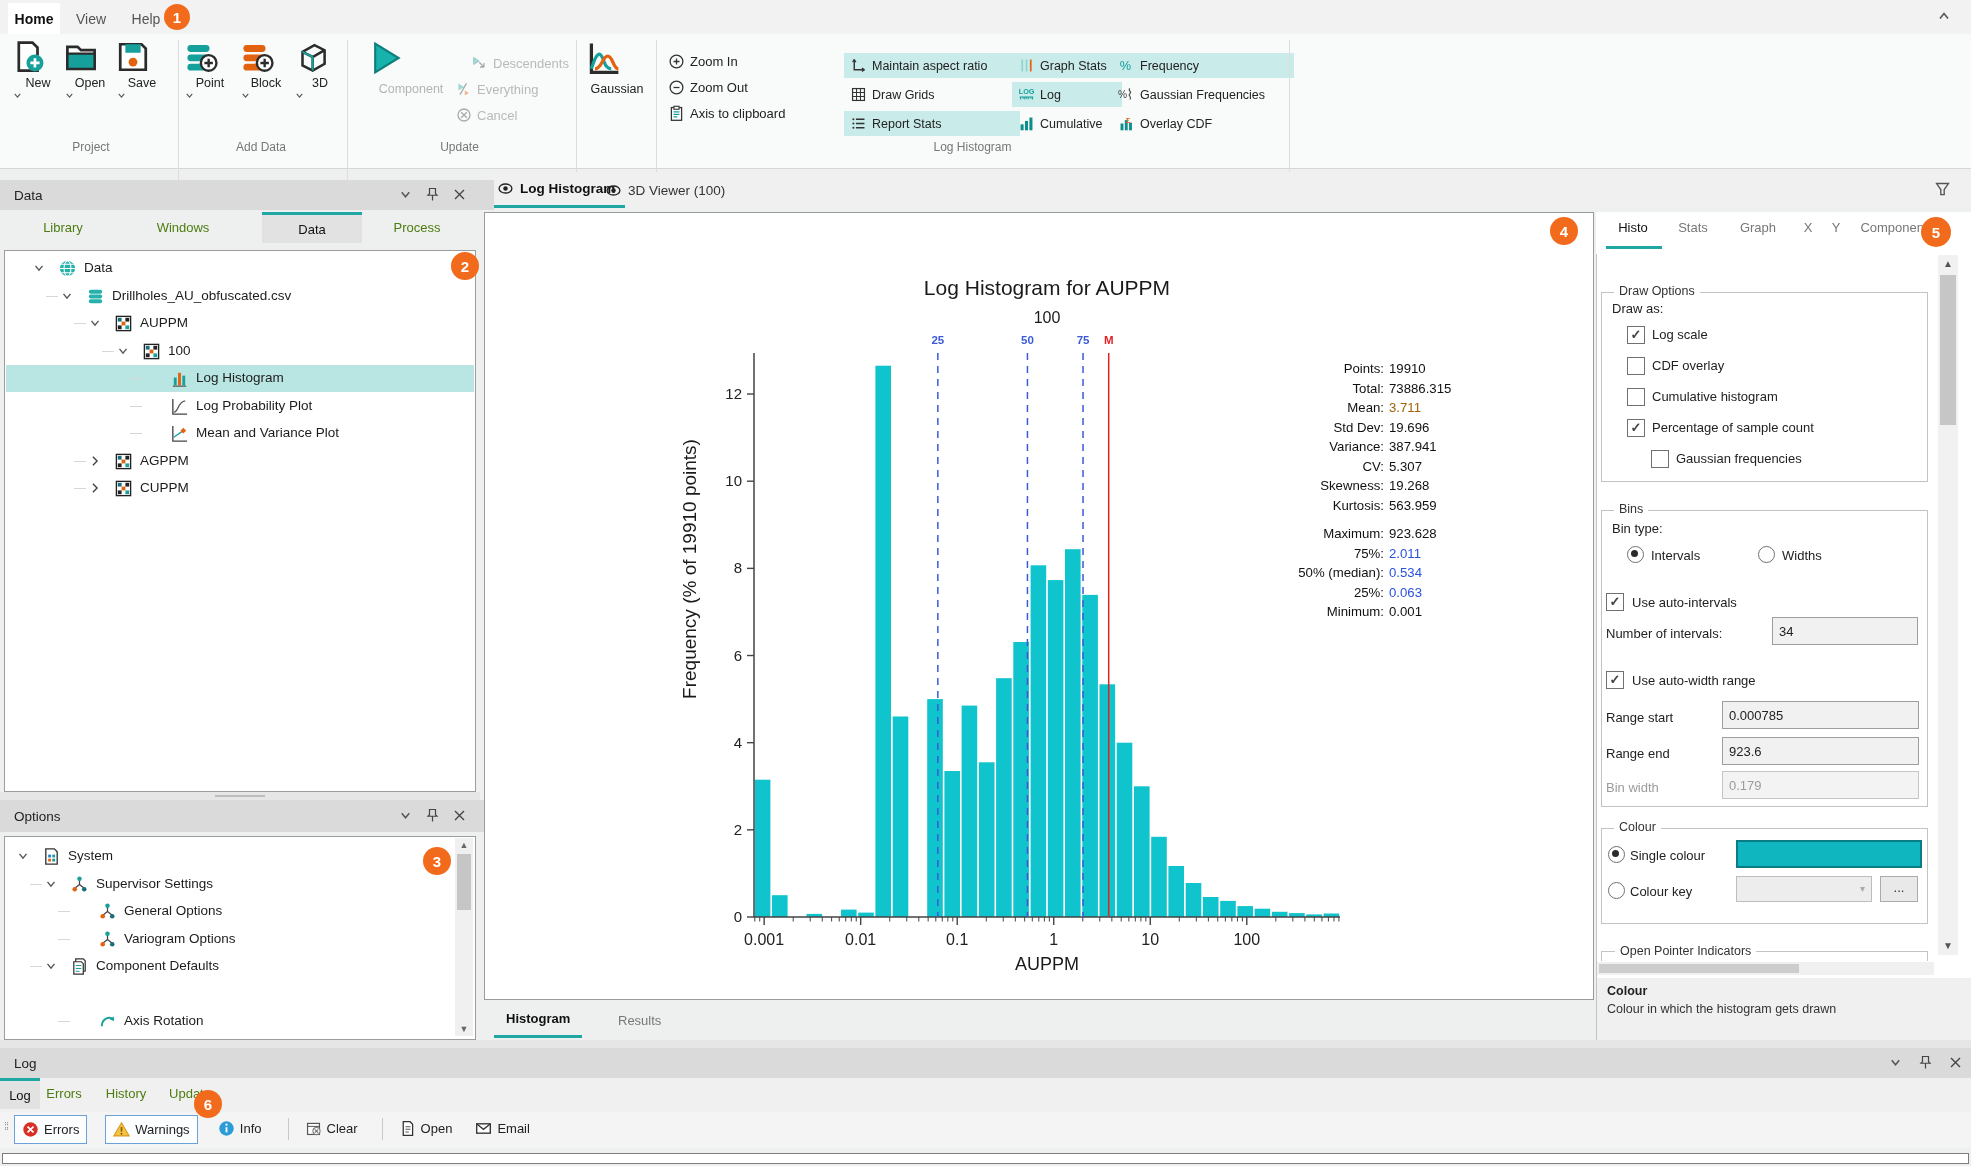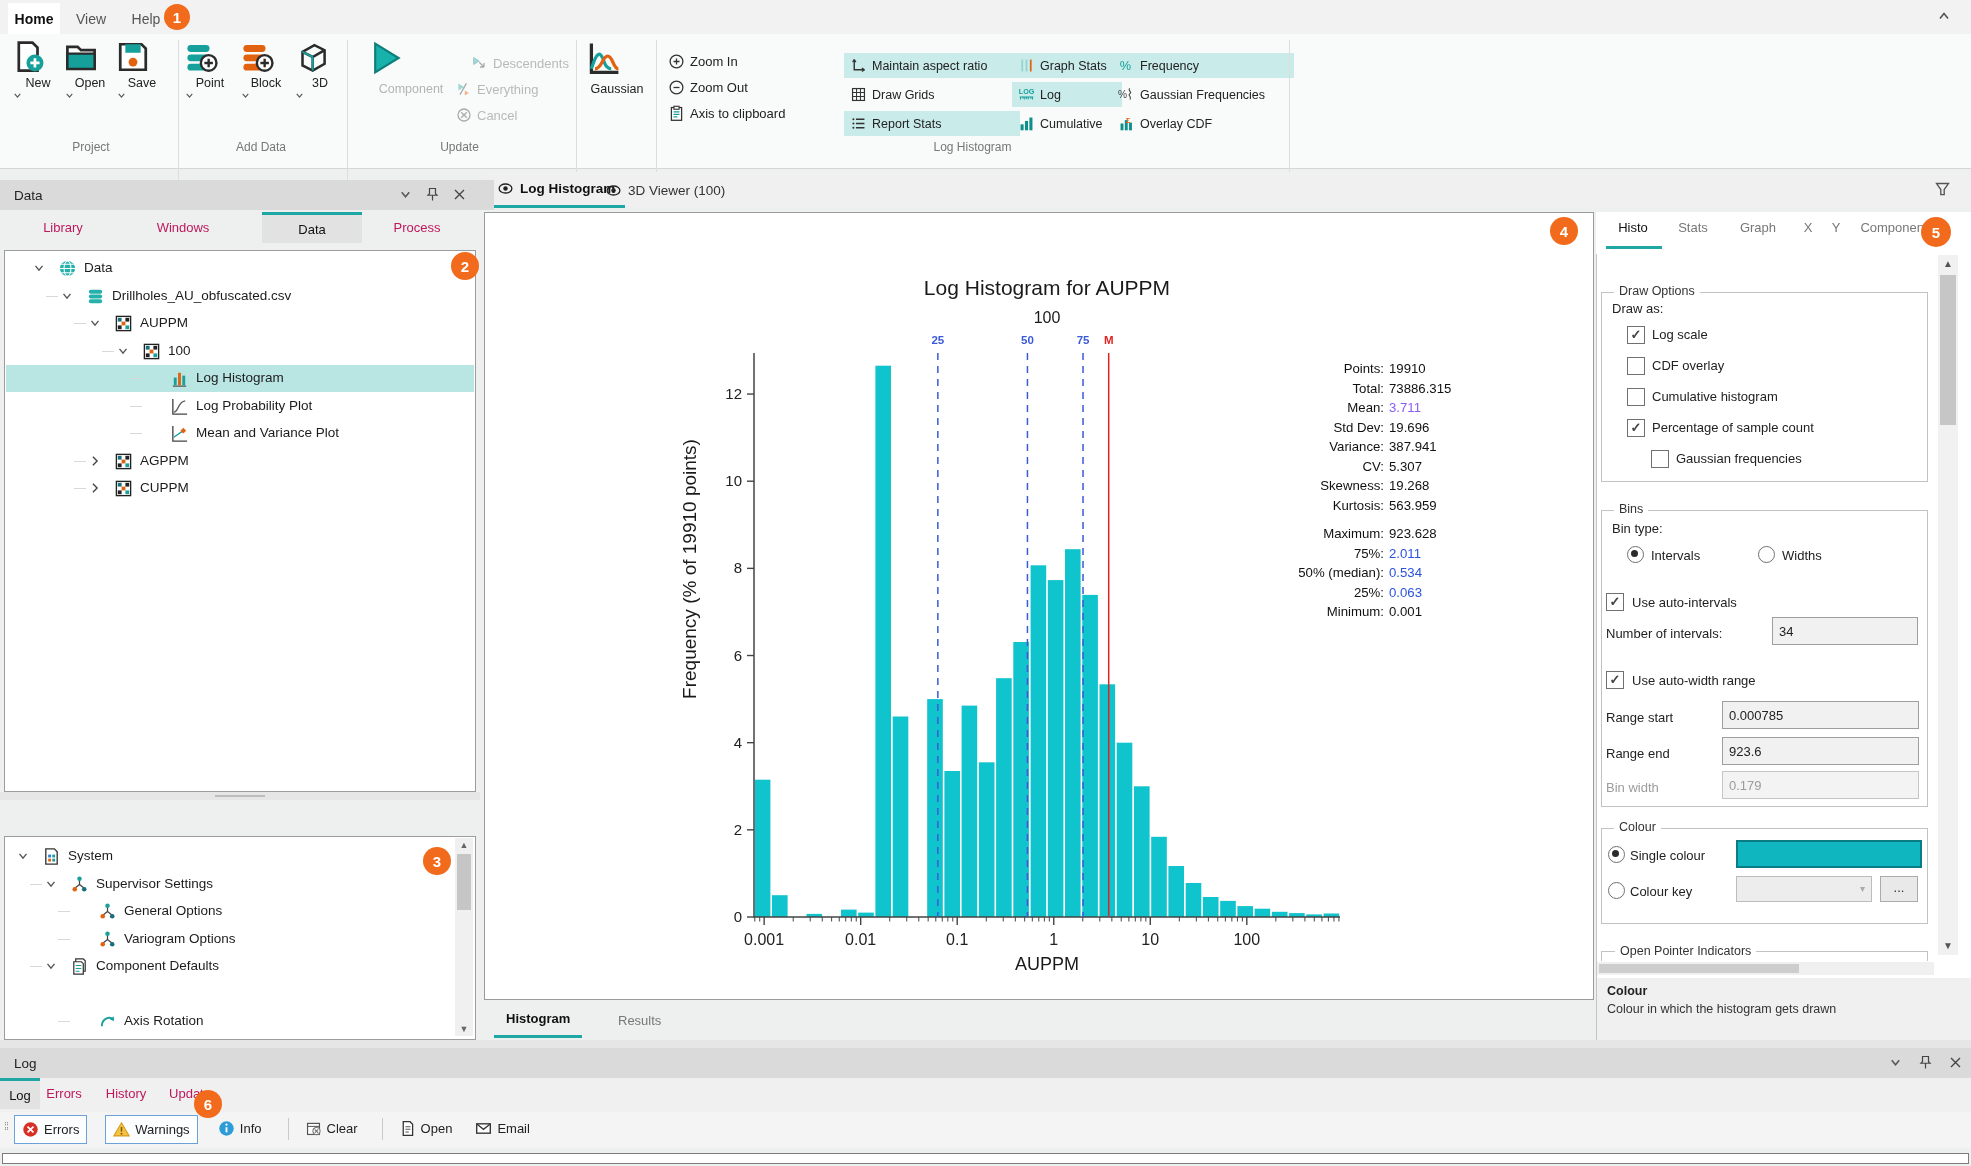--- a/index.html
+++ b/index.html
@@ -14,21 +14,21 @@
   .bigbtn{position:absolute;top:6px;width:52px;height:112px;text-align:center;}
   .bigbtn .lbl{font-size:12.5px;color:#222;margin-top:2px;}
   .bigbtn.disabled .lbl{color:#b4b4b4;}
   .grplabel{position:absolute;top:106px;font-size:12px;color:#777;text-align:center;}
   .smallrow{position:absolute;height:22px;display:flex;align-items:center;font-size:13px;color:#222;gap:5px;}
   .smallrow.disabled{color:#b9b9b9;}
   .togglebtn{position:absolute;height:25px;display:flex;align-items:center;font-size:12.5px;color:#222;gap:5px;padding:0 6px;}
   .togglebtn.on{background:#c9ebe9;}
   
   .ptitle{background:#dadada;color:#222;font-size:13.5px;display:flex;align-items:center;padding-left:14px;}
-  .ptab{position:absolute;height:31px;display:flex;align-items:center;justify-content:center;font-size:13px;color:#be185d;}
+  .ptab{position:absolute;height:31px;display:flex;align-items:center;justify-content:center;font-size:13px;color:#4d7c0f;}
   .ptab.active{background:#e2e2e2;border-top:3px solid #1fa8a3;color:#111;height:28px;}
   .treebox{background:#fff;border:1px solid #9c9c9c;}
   .trow{position:absolute;height:27px;display:flex;align-items:center;font-size:13.5px;color:#1c1c1c;}
   .trow.sel{background:#b9e6e3;}
   .doctab{position:absolute;top:0;height:36px;display:flex;align-items:center;gap:7px;font-size:13.5px;color:#333;}
   .doctab.active{font-weight:bold;border-bottom:3px solid #1fa8a3;height:33px;color:#111;}
   
   .gbox{position:absolute;border:1px solid #c3c3c3;}
   .gleg{position:absolute;top:-9px;left:12px;background:#fff;padding:0 5px;font-size:12.5px;color:#333;}
   .cbox{position:absolute;width:16px;height:16px;border:1px solid #707070;background:#fff;font-size:13px;line-height:15px;text-align:center;color:#444;font-weight:bold;}
@@ -494,20 +494,38 @@
             <rect x="4" y="12" width="4" height="4" fill="#222"></rect>
             <rect x="12" y="12" width="4" height="4" fill="#1b9f9b"></rect>
           </svg>
         </span>
         <span class="abs" style="left:134px;top:5px;">AGPPM</span>
       </div>
     </div>
 
   <div class="abs" style="left:0;top:792px;width:480px;height:8px;background:#e6e6e6;">
     <div class="abs" style="left:215px;top:3px;width:50px;height:2px;background:#bdbdbd;"></div>
+  </div>
+  <div class="abs ptitle" style="left:0;top:800px;width:480px;height:32px;">
+    <span>Options</span>
+    <span class="abs" style="left:398px;top:8px;">
+        <svg width="15" height="15" viewBox="0 0 20 20" xmlns="http://www.w3.org/2000/svg">
+          <polyline points="5,7 10,13 15,7" fill="none" stroke="#555" stroke-width="2"></polyline>
+        </svg>
+      </span>
+    <span class="abs" style="left:425px;top:8px;">
+        <svg width="15" height="15" viewBox="0 0 20 20" xmlns="http://www.w3.org/2000/svg">
+          <path d="M8 2 L14 2 L14 9 L16 11 L4 11 L6 9 L6 2 Z M10 11 L10 18" fill="none" stroke="#444" stroke-width="1.6"></path>
+        </svg>
+      </span>
+    <span class="abs" style="left:452px;top:8px;">
+        <svg width="15" height="15" viewBox="0 0 20 20" xmlns="http://www.w3.org/2000/svg">
+          <path d="M4 4 L16 16 M16 4 L4 16" stroke="#444" stroke-width="1.8"></path>
+        </svg>
+      </span>
   </div>
   <div class="abs treebox" style="left:4px;top:836px;width:470px;height:202px;" id="options-tree">
     <div class="abs" style="left:450px;top:1px;width:18px;height:198px;background:#f0f0f0;">
       <div style="text-align:center;font-size:9px;color:#666;line-height:14px;">▲</div>
       <div class="abs" style="left:2px;top:16px;width:14px;height:56px;background:#c6c6c6;"></div>
       <div class="abs" style="left:0;bottom:0;width:18px;text-align:center;font-size:9px;color:#666;line-height:14px;">▼</div>
     </div>
   <div class="trow" style="left: 1px; top: 6px; width: 448px;">
         <span class="abs" style="left:10px;top:6px;">
           <svg width="14" height="14" viewBox="0 0 20 20" xmlns="http://www.w3.org/2000/svg">
@@ -721,21 +739,21 @@
         <div class="statrow">
           <span class="sl">Points:</span>
           <span class="sv">19910</span>
         </div>
         <div class="statrow">
           <span class="sl">Total:</span>
           <span class="sv">73886.315</span>
         </div>
         <div class="statrow">
           <span class="sl">Mean:</span>
-          <span class="sv" style="color:#8b5cf6">3.711</span>
+          <span class="sv" style="color:#a16207">3.711</span>
         </div>
         <div class="statrow">
           <span class="sl">Std Dev:</span>
           <span class="sv">19.696</span>
         </div>
         <div class="statrow">
           <span class="sl">Variance:</span>
           <span class="sv">387.941</span>
         </div>
         <div class="statrow">

